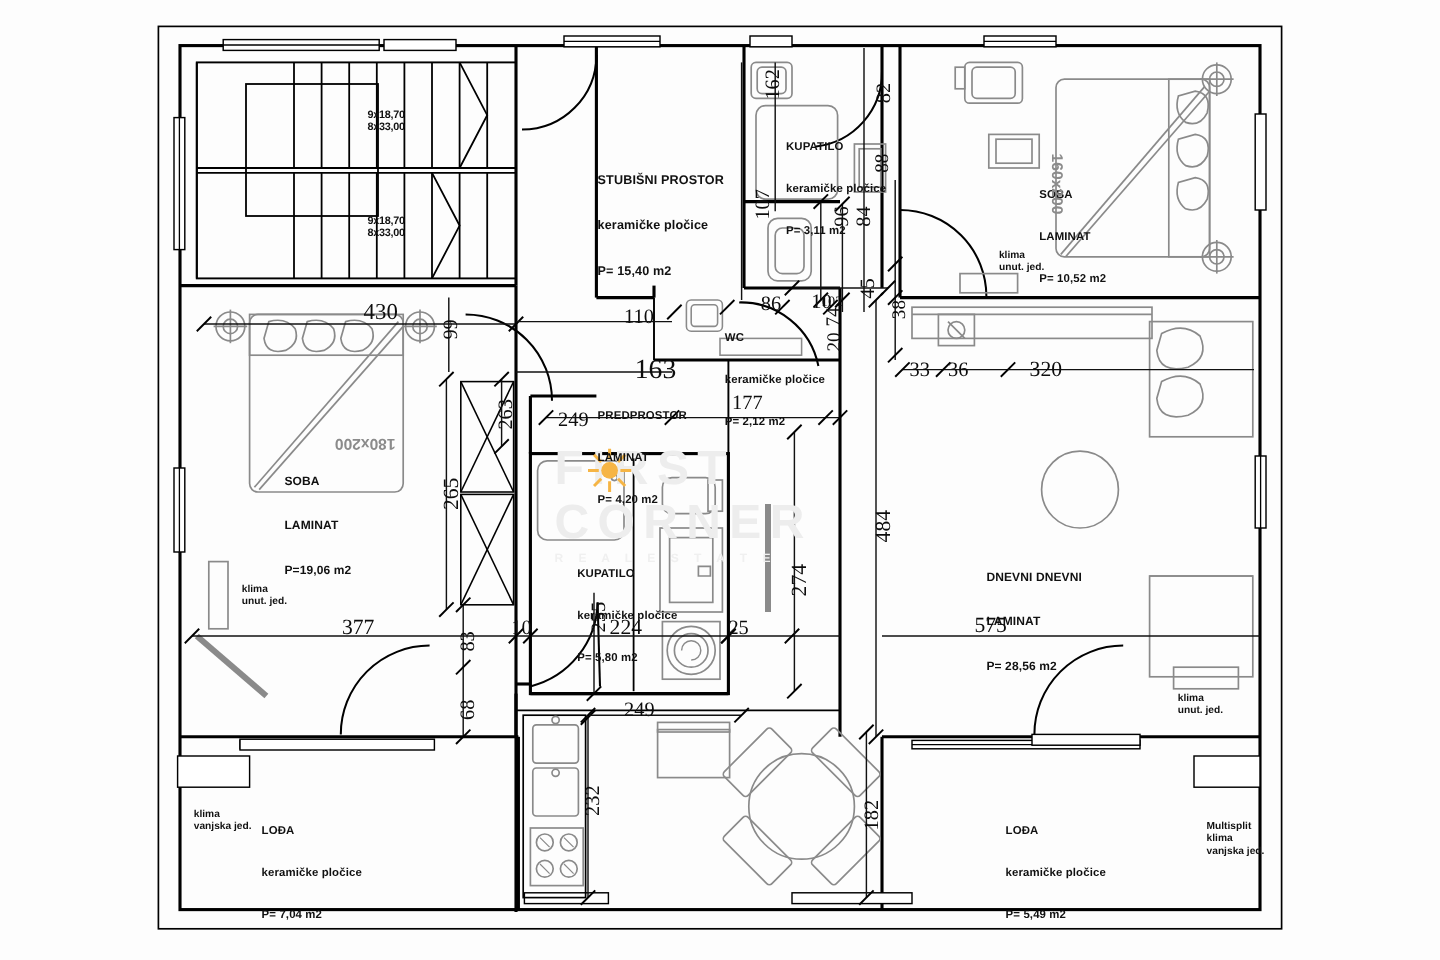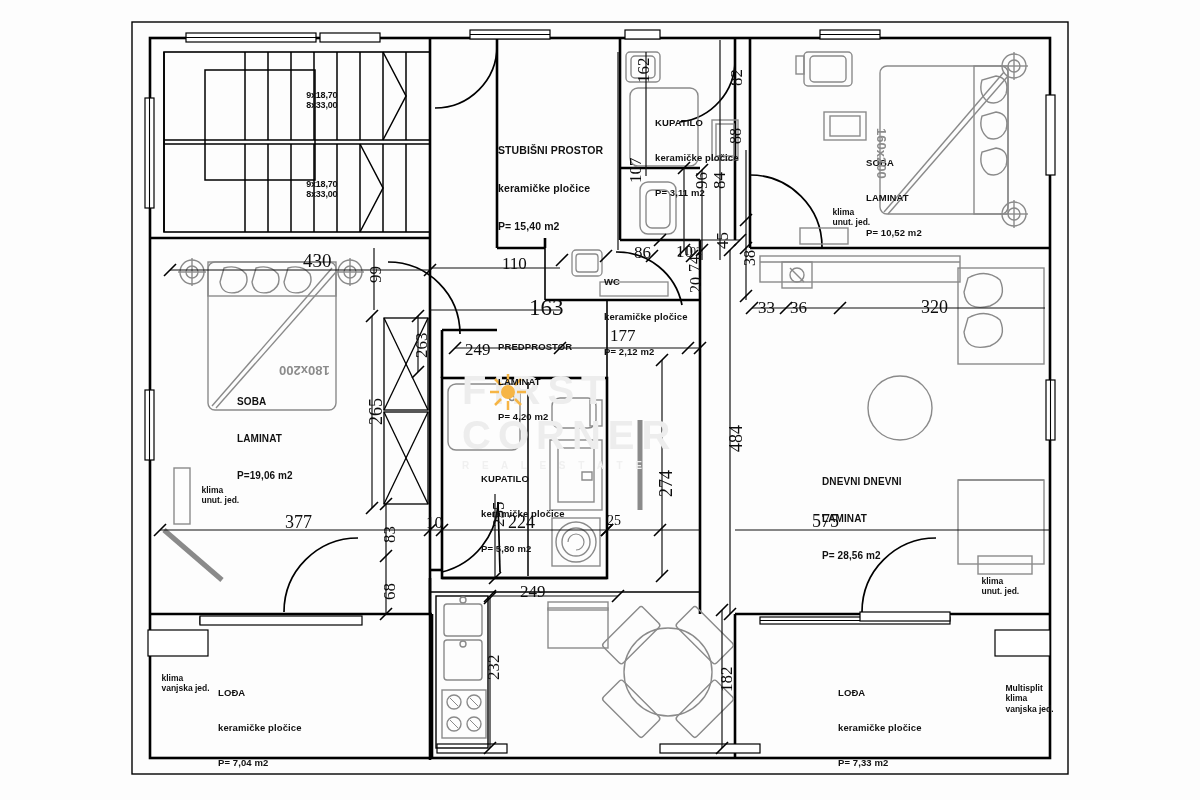--- a/index.html
+++ b/index.html
@@ -488,21 +488,21 @@
 
   <div class="txt room-label" style="left:218px;top:664px;font-size:9.5px;">
     <span class="ln">LOĐA</span>
     <span class="ln">keramičke pločice</span>
     <span class="ln">P= 7,04 m2</span>
   </div>
 
   <div class="txt room-label" style="left:838px;top:664px;font-size:9.5px;">
     <span class="ln">LOĐA</span>
     <span class="ln">keramičke pločice</span>
-    <span class="ln">P= 7,33 m2</span>
+    <span class="ln">P= 5,49 m2</span>
   </div>
 
   <div class="txt small-note" style="left:823px;top:196px;font-size:8.5px;">
     <span class="ln">klima</span>
     <span class="ln">unut. jed.</span>
   </div>
   <div class="txt small-note" style="left:192px;top:474px;font-size:8.5px;">
     <span class="ln">klima</span>
     <span class="ln">unut. jed.</span>
   </div>
@@ -525,35 +525,35 @@
     <span class="ln">8x33,00</span>
   </div>
   <div class="txt stair-note" style="left:297px;top:169px;">
     <span class="ln">9x18,70</span>
     <span class="ln">8x33,00</span>
   </div>
 
   <div class="txt furn-txt" style="left:279px;top:363px;font-size:13px;transform:rotate(180deg);">180x200</div>
   <div class="txt furn-txt" style="left:889px;top:128px;font-size:13px;transform:rotate(90deg);transform-origin:left top;">160x200</div>
 
-  <div class="txt dim" style="left:502px;top:254px;font-size:17px;">110</div>
+  <div class="txt dim" style="left:520px;top:254px;font-size:17px;">110</div>
   <div class="txt dim" style="left:481px;top:295px;font-size:23px;margin-left:48px;">163</div>
   <div class="txt dim" style="left:684px;top:244px;font-size:12px;">102</div>
   <div class="txt dim" style="left:634px;top:243px;font-size:17px;">86</div>
   <div class="txt dim" style="left:676px;top:242px;font-size:17px;">10</div>
   <div class="txt dim" style="left:610px;top:326px;font-size:17px;text-align:center;">177</div>
   <div class="txt dim" style="left:465px;top:340px;font-size:17px;">249</div>
   <div class="txt dim" style="left:303px;top:250px;font-size:19px;">430</div>
   <div class="txt dim" style="left:758px;top:298px;font-size:17px;">33</div>
   <div class="txt dim" style="left:790px;top:298px;font-size:17px;">36</div>
-  <div class="txt dim" style="left:921px;top:297px;font-size:18px;">320</div>
+  <div class="txt dim" style="left:858px;top:297px;font-size:18px;">320</div>
   <div class="txt dim" style="left:285px;top:512px;font-size:18px;">377</div>
   <div class="txt dim" style="left:426px;top:513px;font-size:17px;">10</div>
   <div class="txt dim" style="left:508px;top:512px;font-size:18px;">224</div>
-  <div class="txt dim" style="left:607px;top:513px;font-size:14px;">25</div>
+  <div class="txt dim" style="left:607px;top:513px;font-size:17px;">25</div>
   <div class="txt dim" style="left:812px;top:511px;font-size:18px;">575</div>
   <div class="txt dim" style="left:520px;top:582px;font-size:17px;">249</div>
 
   <div class="txt dim v" style="left:634px;top:83px;font-size:17px;transform:rotate(-90deg);transform-origin:left top;">162</div>
   <div class="txt dim v" style="left:727px;top:86px;font-size:17px;transform:rotate(-90deg);transform-origin:left top;">82</div>
   <div class="txt dim v" style="left:727px;top:144px;font-size:16px;transform:rotate(-90deg);transform-origin:left top;">88</div>
   <div class="txt dim v" style="left:626px;top:183px;font-size:17px;transform:rotate(-90deg);transform-origin:left top;">107</div>
   <div class="txt dim v" style="left:692px;top:189px;font-size:17px;transform:rotate(-90deg);transform-origin:left top;">96</div>
   <div class="txt dim v" style="left:710px;top:189px;font-size:17px;transform:rotate(-90deg);transform-origin:left top;">84</div>
   <div class="txt dim v" style="left:713px;top:249px;font-size:17px;transform:rotate(-90deg);transform-origin:left top;">45</div>

